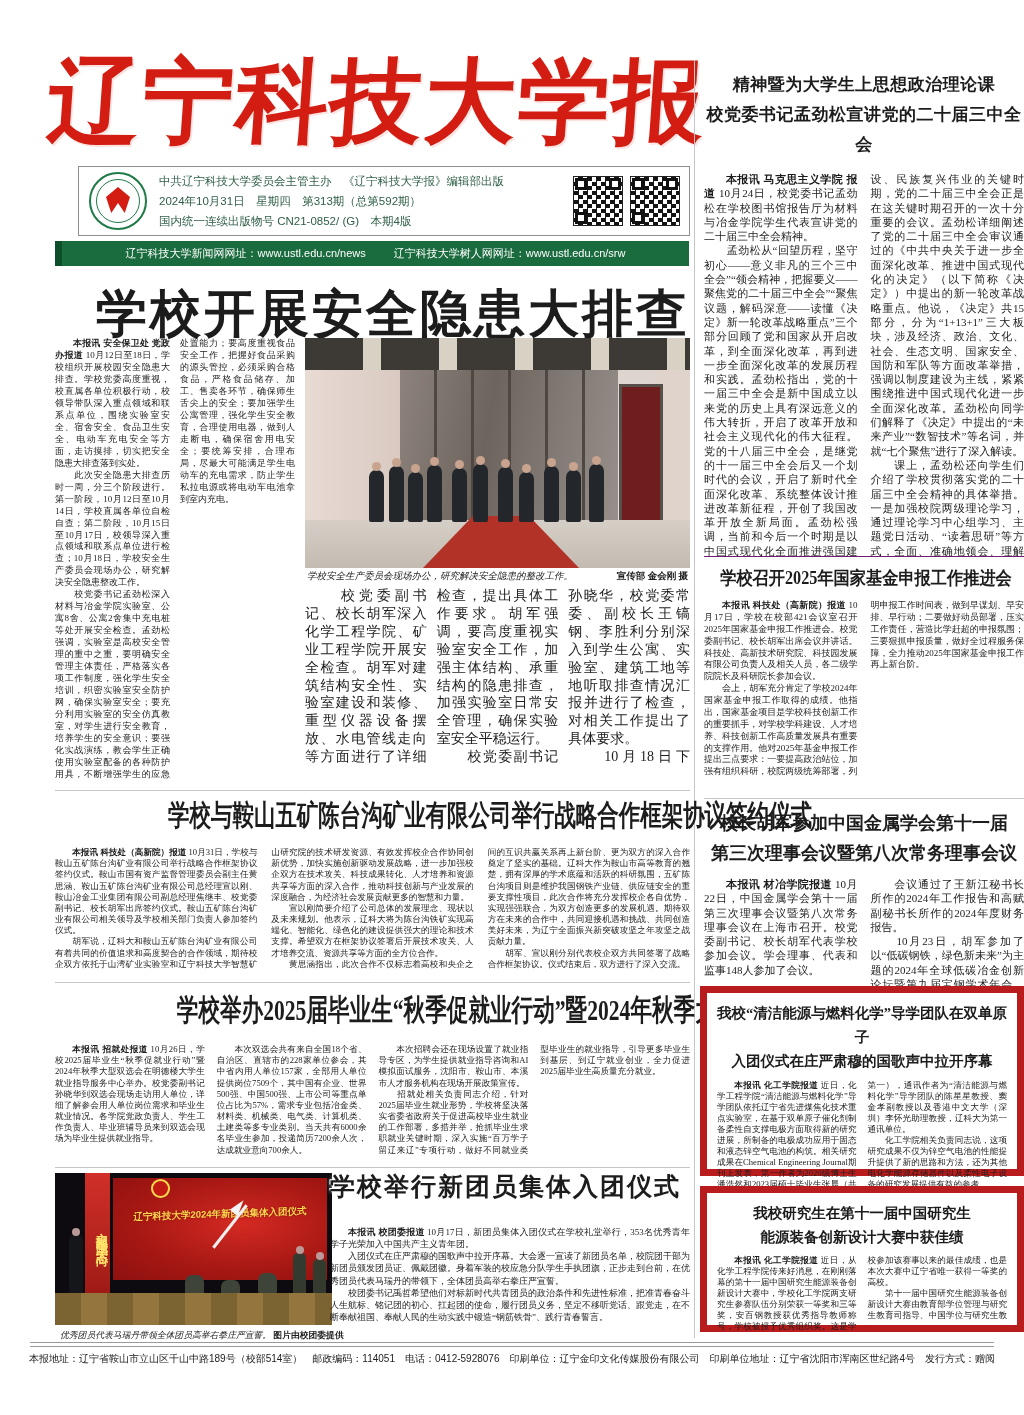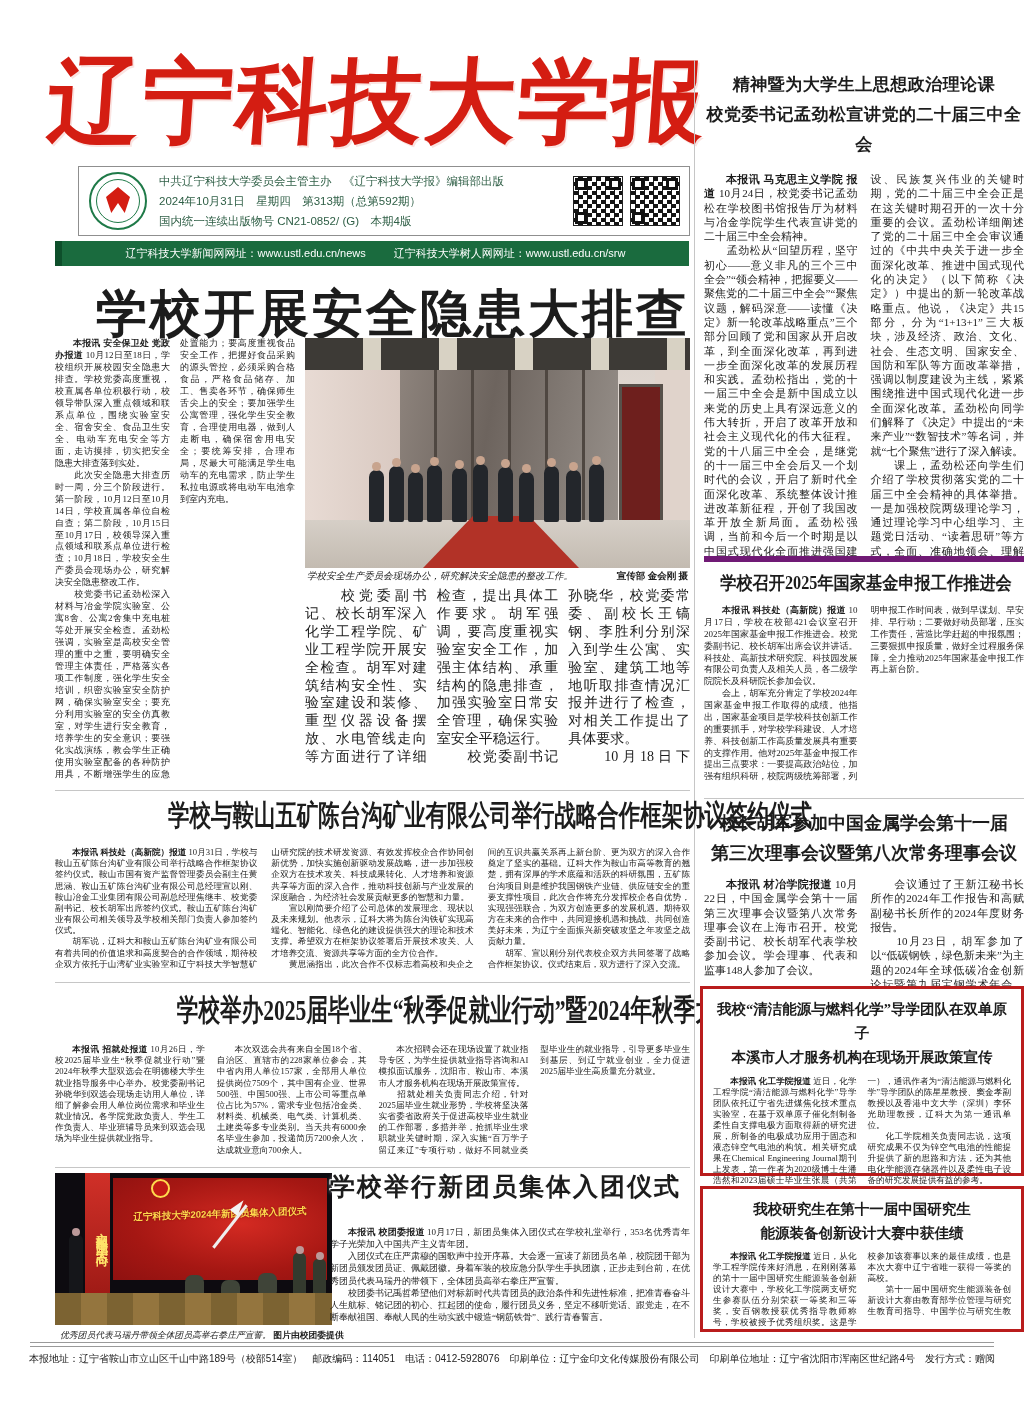--- a/index.html
+++ b/index.html
@@ -34,21 +34,21 @@
   .byline{font-family:"Liberation Sans",sans-serif;font-weight:bold;}
   .rest{white-space:pre-wrap;margin:0;}
   
   .party{position:absolute;left:704px;top:60px;width:320px;}
   .party .hl{font-family:"Liberation Sans",sans-serif;font-weight:900;font-size:17px;
     text-align:center;line-height:30px;letter-spacing:.5px;}
   .party .hl2{margin-top:10px;}
   .party .pbody{margin-top:12px;height:400px;column-count:2;column-gap:13px;
     font-size:11px;line-height:1.3;}
   
-  .fund{position:absolute;left:704px;top:556px;width:320px;border-top:6px solid #701a75;padding-top:9px;}
+  .fund{position:absolute;left:704px;top:556px;width:320px;border-top:1px solid #701a75;padding-top:9px;}
   .fund .hl{text-align:center;font-weight:900;font-size:18px;white-space:nowrap;}
   .fund .hl span{display:inline-block;transform:scaleX(.9);transform-origin:center;}
   .fund .pbody{margin-top:10px;height:188px;column-count:2;column-gap:13px;font-size:9px;line-height:1.32;}
   
   .main-hl{position:absolute;left:55px;top:280px;width:635px;text-align:right;
     font-family:"Liberation Sans",sans-serif;font-weight:900;font-size:51px;letter-spacing:3px;}
   .safety{position:absolute;left:55px;top:338px;width:635px;height:446px;}
   .safety-left{position:absolute;left:0;top:0;width:240px;height:446px;column-count:2;column-gap:10px;
     font-size:9px;line-height:1.33;}
   .safety-right{position:absolute;left:250px;top:0;width:385px;}
@@ -84,21 +84,21 @@
   .mining .pbody{margin-top:11px;height:126px;column-count:3;column-gap:14px;font-size:8.6px;line-height:1.3;}
   
   .metal{position:absolute;left:704px;top:798px;width:320px;border-top:1px solid #c6c6c6;padding-top:9px;}
   .metal .hl{text-align:center;font-weight:900;font-size:18px;line-height:30px;}
   .metal .pbody{margin-top:9px;height:116px;column-count:2;column-gap:13px;font-size:11px;line-height:1.3;}
   
   .jobfair{position:absolute;left:55px;top:990px;width:635px;}
   .jobfair .hl span{display:inline-block;font-size:30px;transform:scaleX(.72);transform-origin:center;white-space:nowrap;font-weight:900;}
   .jobfair .pbody{margin-top:13px;height:120px;column-count:4;column-gap:12px;font-size:8.6px;line-height:1.3;}
   
-  .rbox{position:absolute;left:700px;width:324px;border:3px solid #b91c1c;padding:8px 10px;box-sizing:border-box;background:#fff;}
+  .rbox{position:absolute;left:700px;width:324px;border:7px solid #b91c1c;padding:8px 10px;box-sizing:border-box;background:#fff;}
   .clean{top:986px;height:190px;}
   .award{top:1186px;height:146px;}
   .rbox .hl{text-align:center;font-weight:900;font-size:14.5px;line-height:24px;}
   .clean .pbody{margin-top:7px;height:118px;column-count:2;column-gap:11px;font-size:8.6px;line-height:1.28;}
   .award .pbody{margin-top:6px;height:84px;column-count:2;column-gap:11px;font-size:8.6px;line-height:1.28;}
   
   .league-art{position:absolute;left:330px;top:1170px;width:360px;}
   .league-art .hl{font-weight:900;font-size:25px;letter-spacing:2px;white-space:nowrap;
     text-shadow:0 0 4px #fff,1px 1px 0 #fff,-1px -1px 0 #fff;position:relative;z-index:3;}
   .league-art .pbody{margin-top:23px;height:116px;font-size:9px;line-height:1.35;text-align:justify;overflow:hidden;}
@@ -258,21 +258,21 @@
     <div class="pbody body-cols">
       <p><b class="byline">本报讯 招就处报道</b><span> 10月26日，学校2025届毕业生“秋季促就业行动”暨2024年秋季大型双选会在明德楼大学生就业指导服务中心举办。校党委副书记孙晓华到双选会现场走访用人单位，详细了解参会用人单位岗位需求和毕业生就业情况。各学院党政负责人、学生工作负责人、毕业班辅导员来到双选会现场为毕业生提供就业指导。</span></p>
       <div class="rest">　　本次双选会共有来自全国18个省、自治区、直辖市的228家单位参会，其中省内用人单位157家，全部用人单位提供岗位7509个，其中国有企业、世界500强、中国500强、上市公司等重点单位占比为57%，需求专业包括冶金类、材料类、机械类、电气类、计算机类、土建类等多专业类别。当天共有6000余名毕业生参加，投递简历7200余人次，达成就业意向700余人。
 　　本次招聘会还在现场设置了就业指导专区，为学生提供就业指导咨询和AI模拟面试服务，沈阳市、鞍山市、本溪市人才服务机构在现场开展政策宣传。
 　　招就处相关负责同志介绍，针对2025届毕业生就业形势，学校将坚决落实省委省政府关于促进高校毕业生就业的工作部署，多措并举，抢抓毕业生求职就业关键时期，深入实施“百万学子留辽来辽”专项行动，做好不同就业类型毕业生的就业指导，引导更多毕业生到基层、到辽宁就业创业，全力促进2025届毕业生高质量充分就业。</div>
     </div>
   </div>
 
   <div class="rbox clean">
     <div class="hl">我校“清洁能源与燃料化学”导学团队在双单原子</div>
-    <div class="hl">本溪市人才服务机构在现场开展政策宣传</div>
+    <div class="hl">入团仪式在庄严肃穆的国歌声中拉开序幕</div>
     <div class="pbody body-cols">
       <p><b class="byline">本报讯 化工学院报道</b><span> 近日，化学工程学院“清洁能源与燃料化学”导学团队依托辽宁省先进煤焦化技术重点实验室，在基于双单原子催化剂制备柔性自支撑电极方面取得新的研究进展，所制备的电极成功应用于固态和液态锌空气电池的构筑。相关研究成果在Chemical Engineering Journal期刊上发表，第一作者为2020级博士生潘浩然和2023届硕士毕业生张晨（共第一），通讯作者为“清洁能源与燃料化学”导学团队的陈星星教授、窦金孝副教授以及香港中文大学（深圳）李怀光助理教授，辽科大为第一通讯单位。</span></p>
       <div class="rest">　　化工学院相关负责同志说，这项研究成果不仅为锌空气电池的性能提升提供了新的思路和方法，还为其他电化学能源存储器件以及柔性电子设备的研究发展提供有益的参考。</div>
     </div>
   </div>
 
   <div class="hrule" style="left:55px;top:1167px;width:635px;"></div>
 
   <div class="lp">
     <div class="lp-screen">

